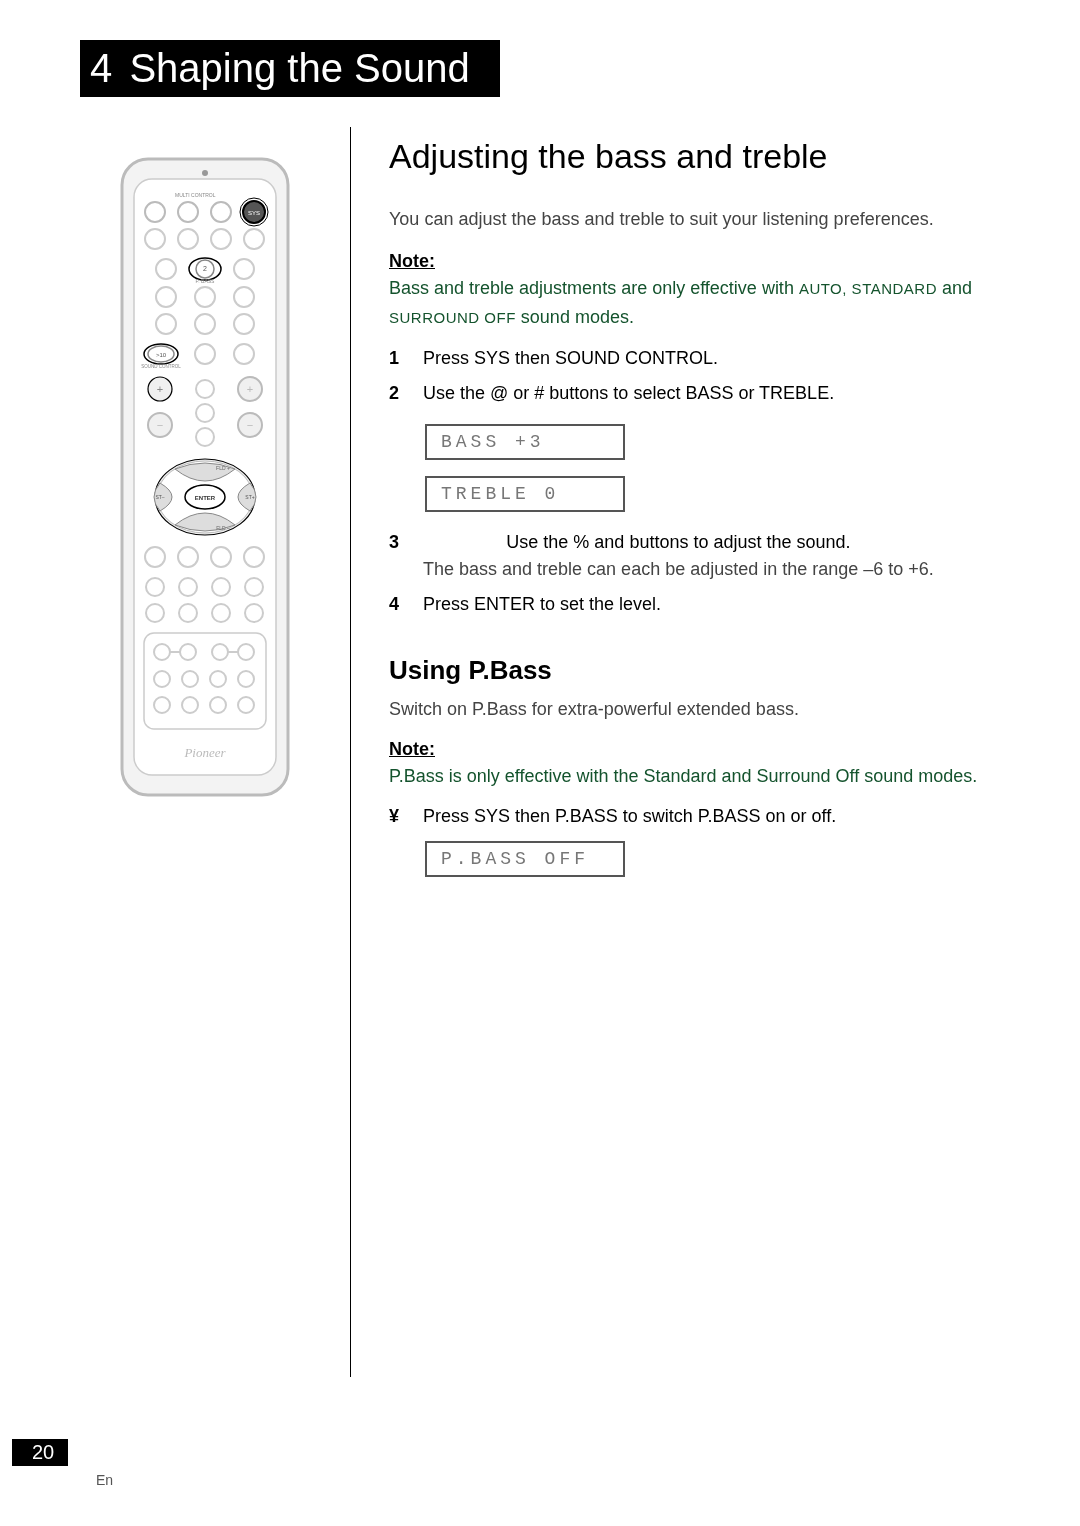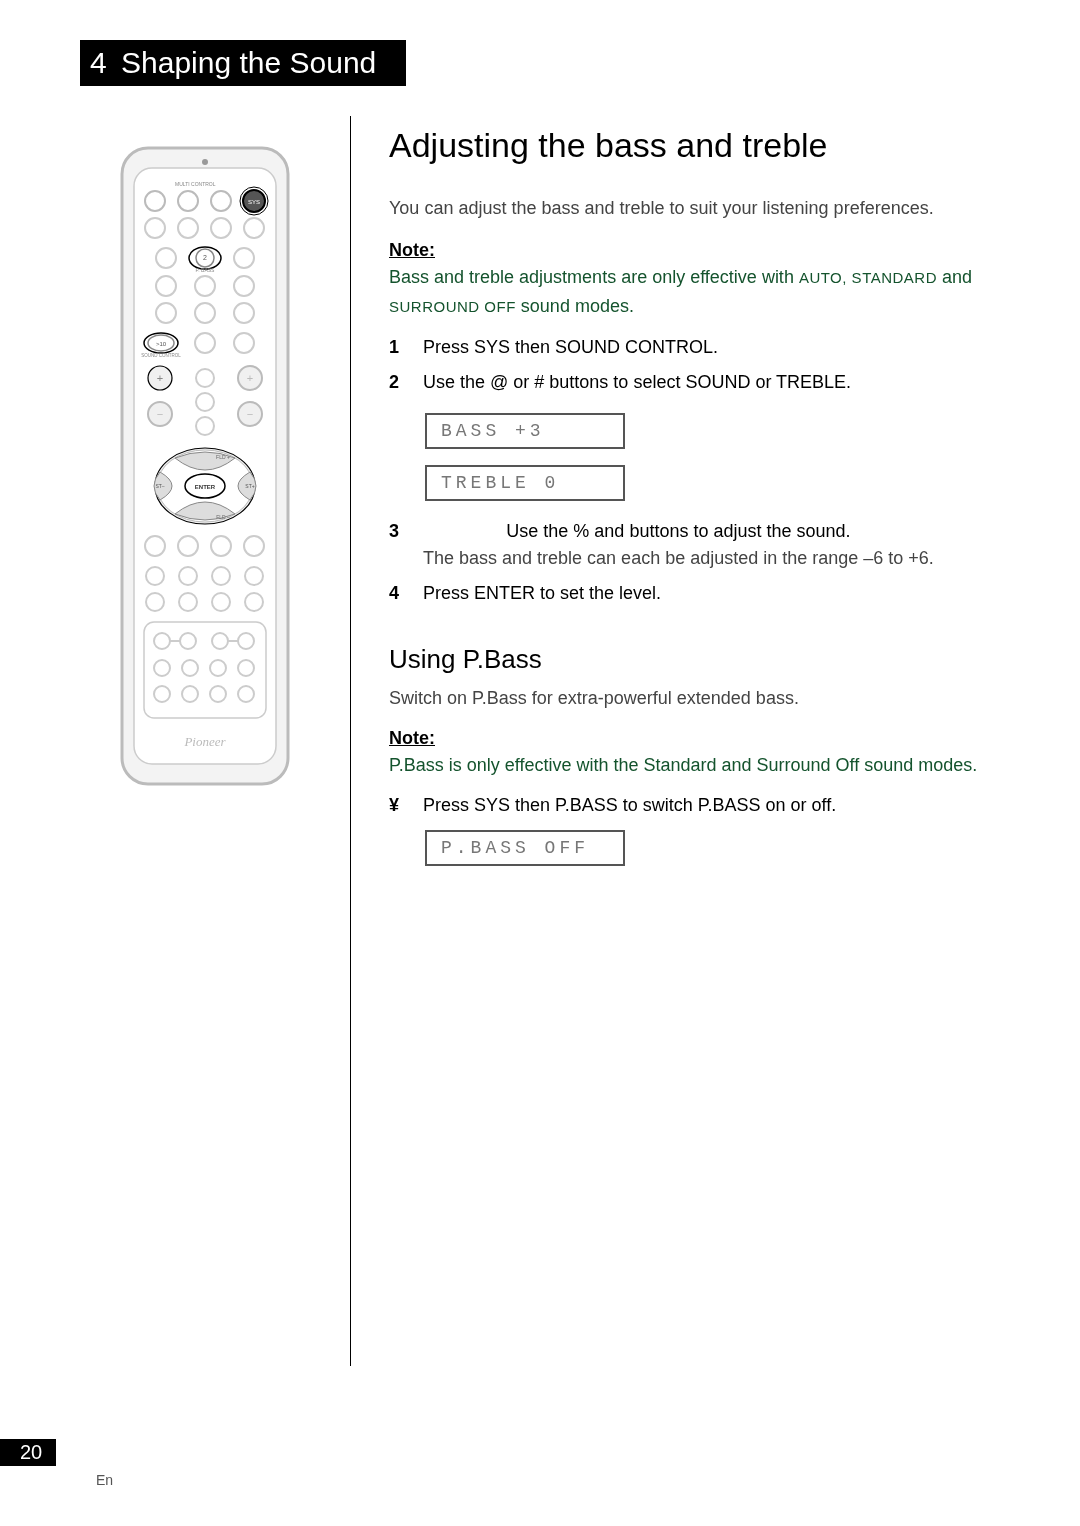--- a/index.html
+++ b/index.html
@@ -14,21 +14,21 @@
   .page {
     padding: 40px 60px 40px 80px;
     height: 100%;
     position: relative;
   }
   .chapter-bar {
     background: #000;
     color: #fff;
     display: inline-block;
     padding: 6px 30px 6px 10px;
-    font-size: 30px;
+    font-size: 40px;
     font-weight: 300;
   }
   .chapter-bar .num { font-weight: 400; margin-right: 6px; }
   .columns {
     display: flex;
     margin-top: 30px;
     height: 1250px;
   }
   .col-left {
     width: 250px;
@@ -54,21 +54,21 @@
   }
   .remote svg { display: block; }
   
   h1 {
     font-size: 34px;
     font-weight: 300;
     margin-bottom: 30px;
   }
   h2 {
     font-size: 26px;
-    font-weight: 400;
+    font-weight: 700;
     margin: 40px 0 10px 0;
   }
   .body-text {
     font-size: 18px;
     line-height: 1.5;
     color: #444;
   }
   .note-label {
     font-size: 18px;
     font-weight: 700;
@@ -109,21 +109,21 @@
   .display-pair {
     display: flex;
     gap: 14px;
     margin: 8px 0 0 36px;
     flex-wrap: wrap;
   }
   .display-pair .display-box { margin: 0; }
   
   .page-number-box {
     position: absolute;
-    left: 0;
+    left: 12px;
     bottom: 60px;
     background: #000;
     color: #fff;
     font-size: 20px;
     padding: 2px 14px 2px 20px;
   }
   .lang-code {
     position: absolute;
     left: 96px;
     bottom: 38px;
@@ -272,21 +272,21 @@
         <span> sound modes.</span>
       </p>
 
       <div class="step">
         <div class="num">1</div>
         <div class="text">Press SYS then SOUND CONTROL.</div>
       </div>
 
       <div class="step">
         <div class="num">2</div>
-        <div class="text">Use the @ or # buttons to select SOUND or TREBLE.</div>
+        <div class="text">Use the @ or # buttons to select BASS or TREBLE.</div>
       </div>
 
       <div class="display-row">
         <div class="display-box">BASS  +3</div>
       </div>
       <div class="display-row">
         <div class="display-box">TREBLE 0</div>
       </div>
 
       <div class="step" style="margin-top:14px;">

